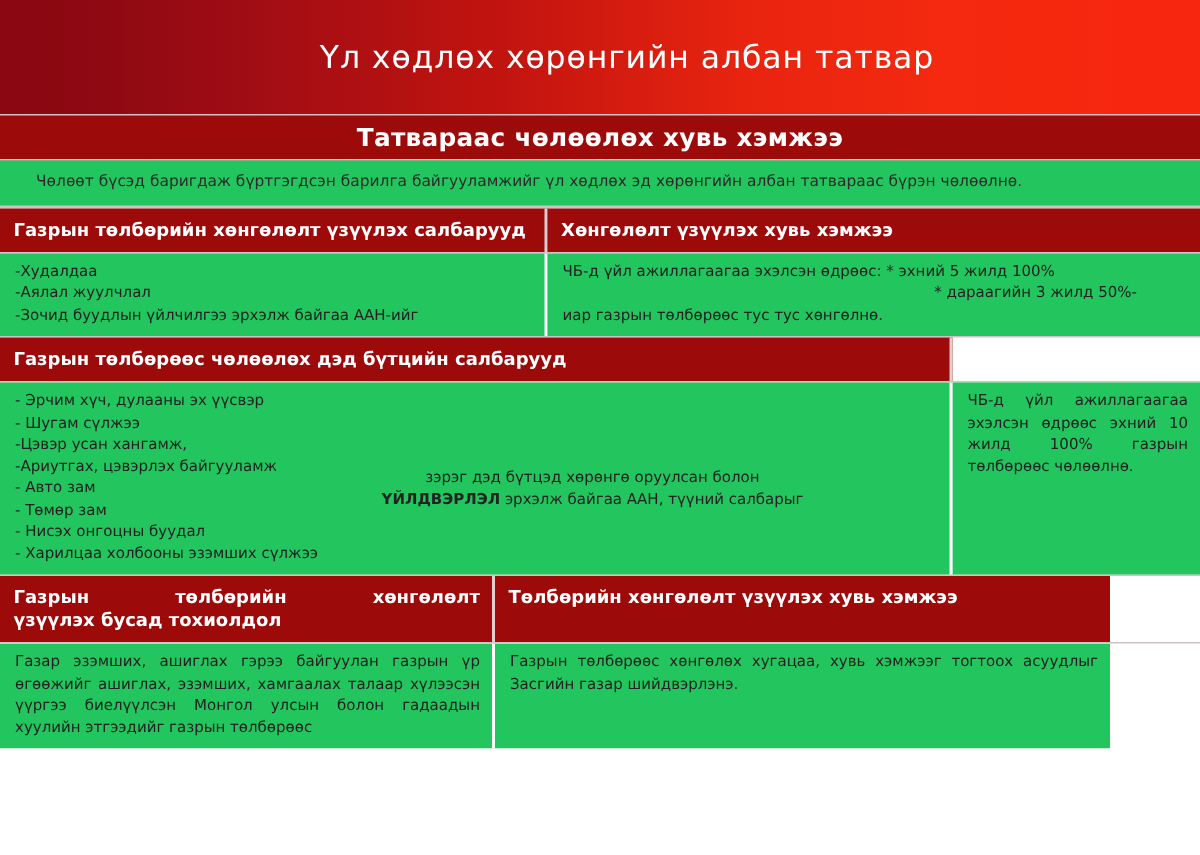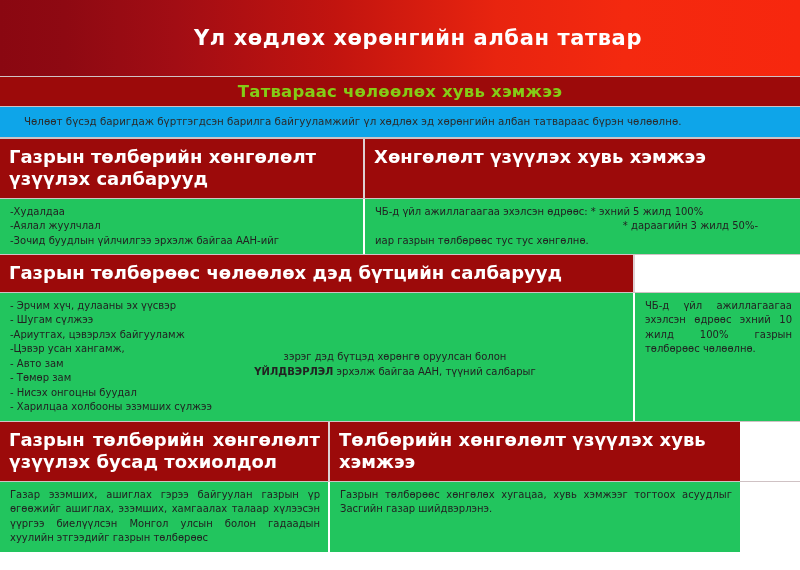--- a/index.html
+++ b/index.html
@@ -29,21 +29,21 @@
         #f7270e 100%);
     display: flex;
     align-items: center;
     justify-content: center;
     box-sizing: border-box;
   }
   .title-banner .title-text {
     color: #ffffff;
     font-family: "DejaVu Sans", sans-serif;
     font-size: 21px;
-    font-weight: bold;
+    font-weight: normal;
     letter-spacing: 0.6px;
     text-align: center;
     white-space: nowrap;
     margin-left: 36px;
   }
 
   
   .sheet {
     width: 800px;
     box-sizing: border-box;
@@ -54,30 +54,30 @@
     border-bottom: 1px solid #cfc2c4;
     box-sizing: border-box;
   }
   .band-center {
     display: flex;
     align-items: center;
     justify-content: center;
     height: 31px;
   }
   .band-center .band-label {
-    color: #84cc16;
+    color: #ffffff;
     font-family: "DejaVu Sans", sans-serif;
     font-size: 16.5px;
     font-weight: bold;
     letter-spacing: 0.2px;
     white-space: nowrap;
   }
 
   .note-row {
-    background: #0ea5e9;
+    background: #22c55e;
     border-bottom: 1px solid #cfc2c4;
     box-sizing: border-box;
     padding: 8px 14px 9px 24px;
   }
   .note-row .note-text {
     font-family: "DejaVu Sans", sans-serif;
     font-size: 10.3px;
     color: #2b2b2b;
     line-height: 1.25;
   }
@@ -90,21 +90,21 @@
   }
   .cell {
     box-sizing: border-box;
   }
 
   .hdr-cell {
     background: #9c0a0a;
     color: #ffffff;
     font-family: "DejaVu Sans", sans-serif;
     font-weight: bold;
-    font-size: 18px;
+    font-size: 12px;
     padding: 7px 8px 7px 9px;
     line-height: 1.25;
   }
   .hdr-row {
     border-top: 1px solid #cfc2c4;
     border-bottom: 1px solid #cfc2c4;
   }
   .hdr-sep {
     border-right: 2px solid #ded0d2;
   }
@@ -213,22 +213,22 @@
 
 <div class="row hdr-row">
   <div class="cell hdr-cell hdr-sep w-left-2">Газрын төлбөрөөс чөлөөлөх дэд бүтцийн салбарууд</div>
 </div>
 
 <div class="row">
   <div class="cell body-cell body-sep w-left-2 infra-wrap">
     <div class="infra-list">
       <div>- Эрчим хүч, дулааны эх үүсвэр</div>
       <div>- Шугам сүлжээ</div>
+      <div>-Цэвэр усан хангамж,</div>
       <div>-Ариутгах, цэвэрлэх байгууламж</div>
-      <div>-Цэвэр усан хангамж,</div>
       <div>- Авто зам</div>
       <div>- Төмөр  зам</div>
       <div>- Нисэх  онгоцны буудал</div>
       <div>- Харилцаа холбооны  эзэмших сүлжээ</div>
     </div>
     <div class="infra-center">
       <div>зэрэг дэд бүтцэд хөрөнгө  оруулсан болон</div>
       <div><span class="bold">ҮЙЛДВЭРЛЭЛ</span><span> эрхэлж байгаа  ААН, түүний салбарыг</span></div>
     </div>
   </div>

